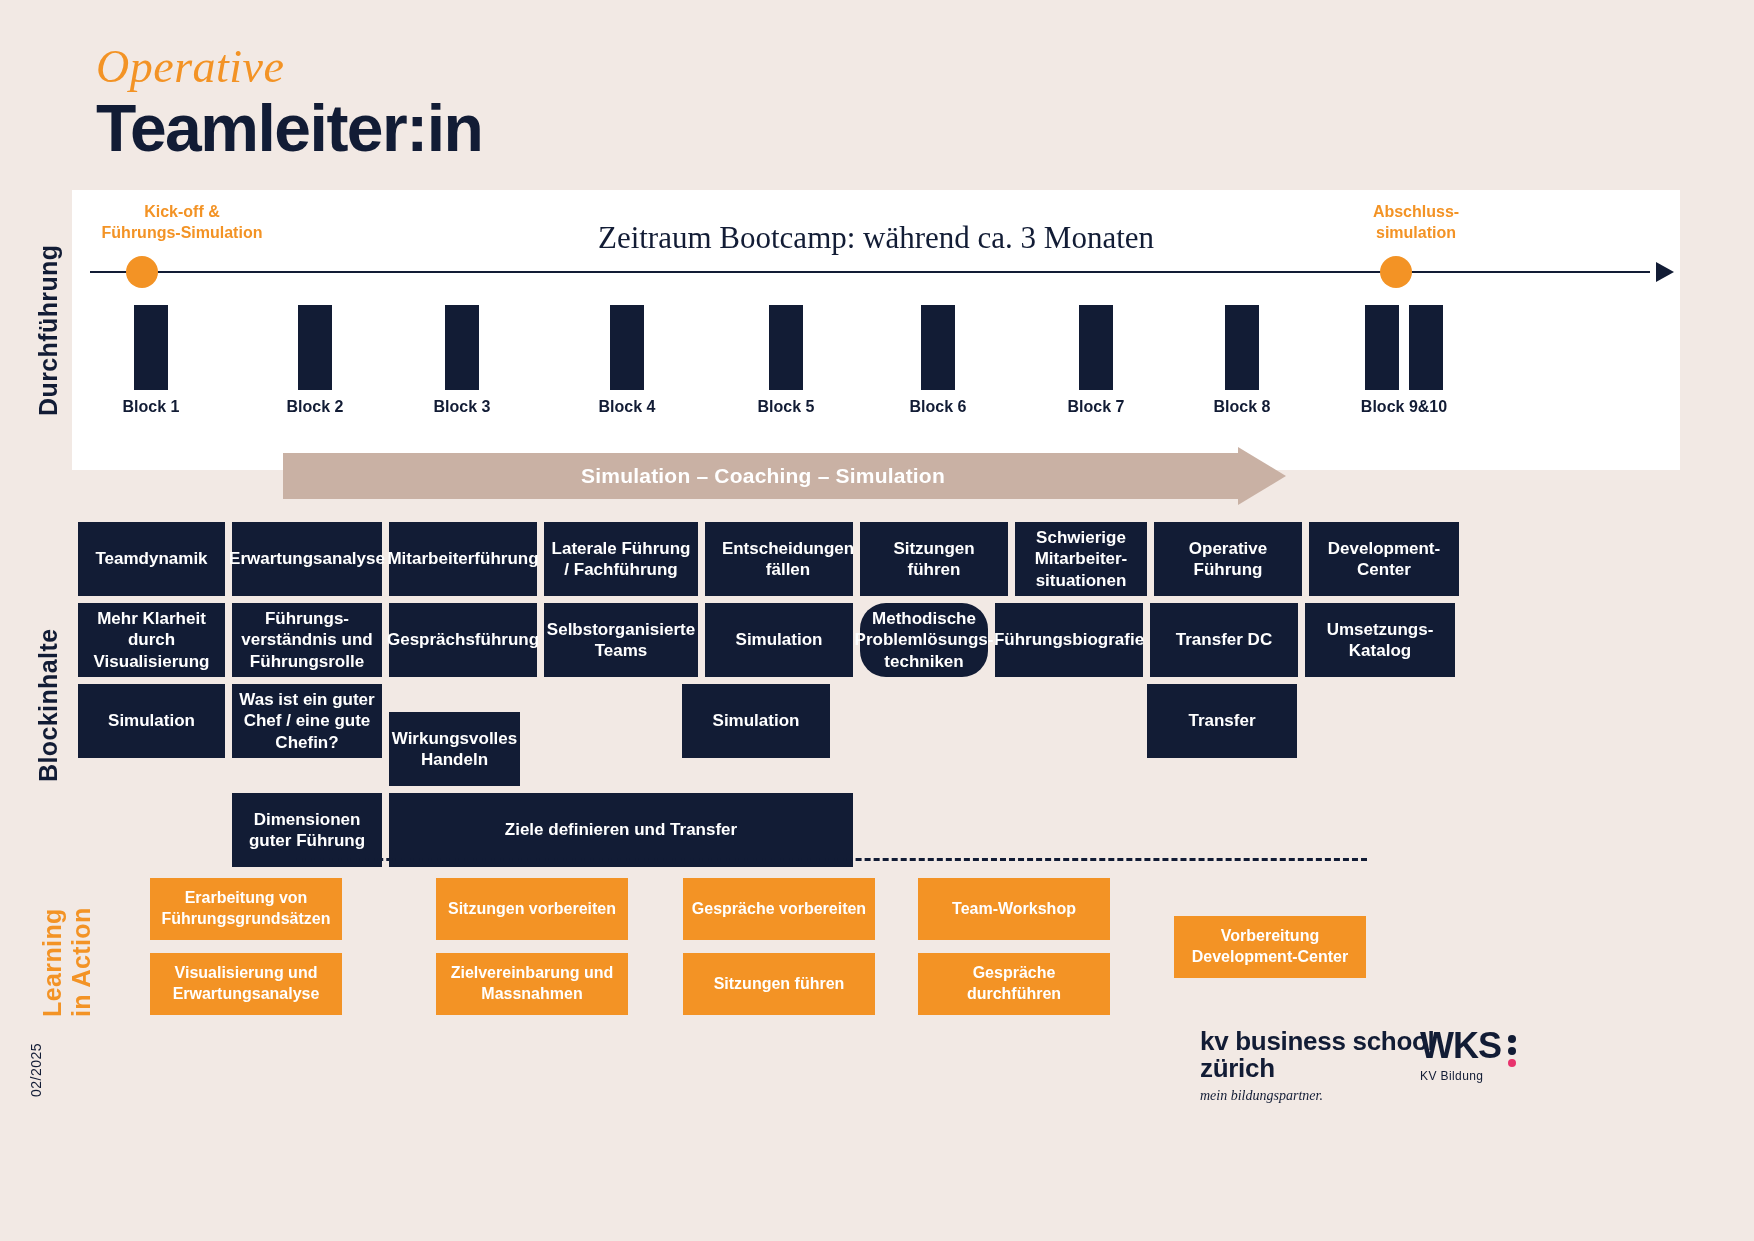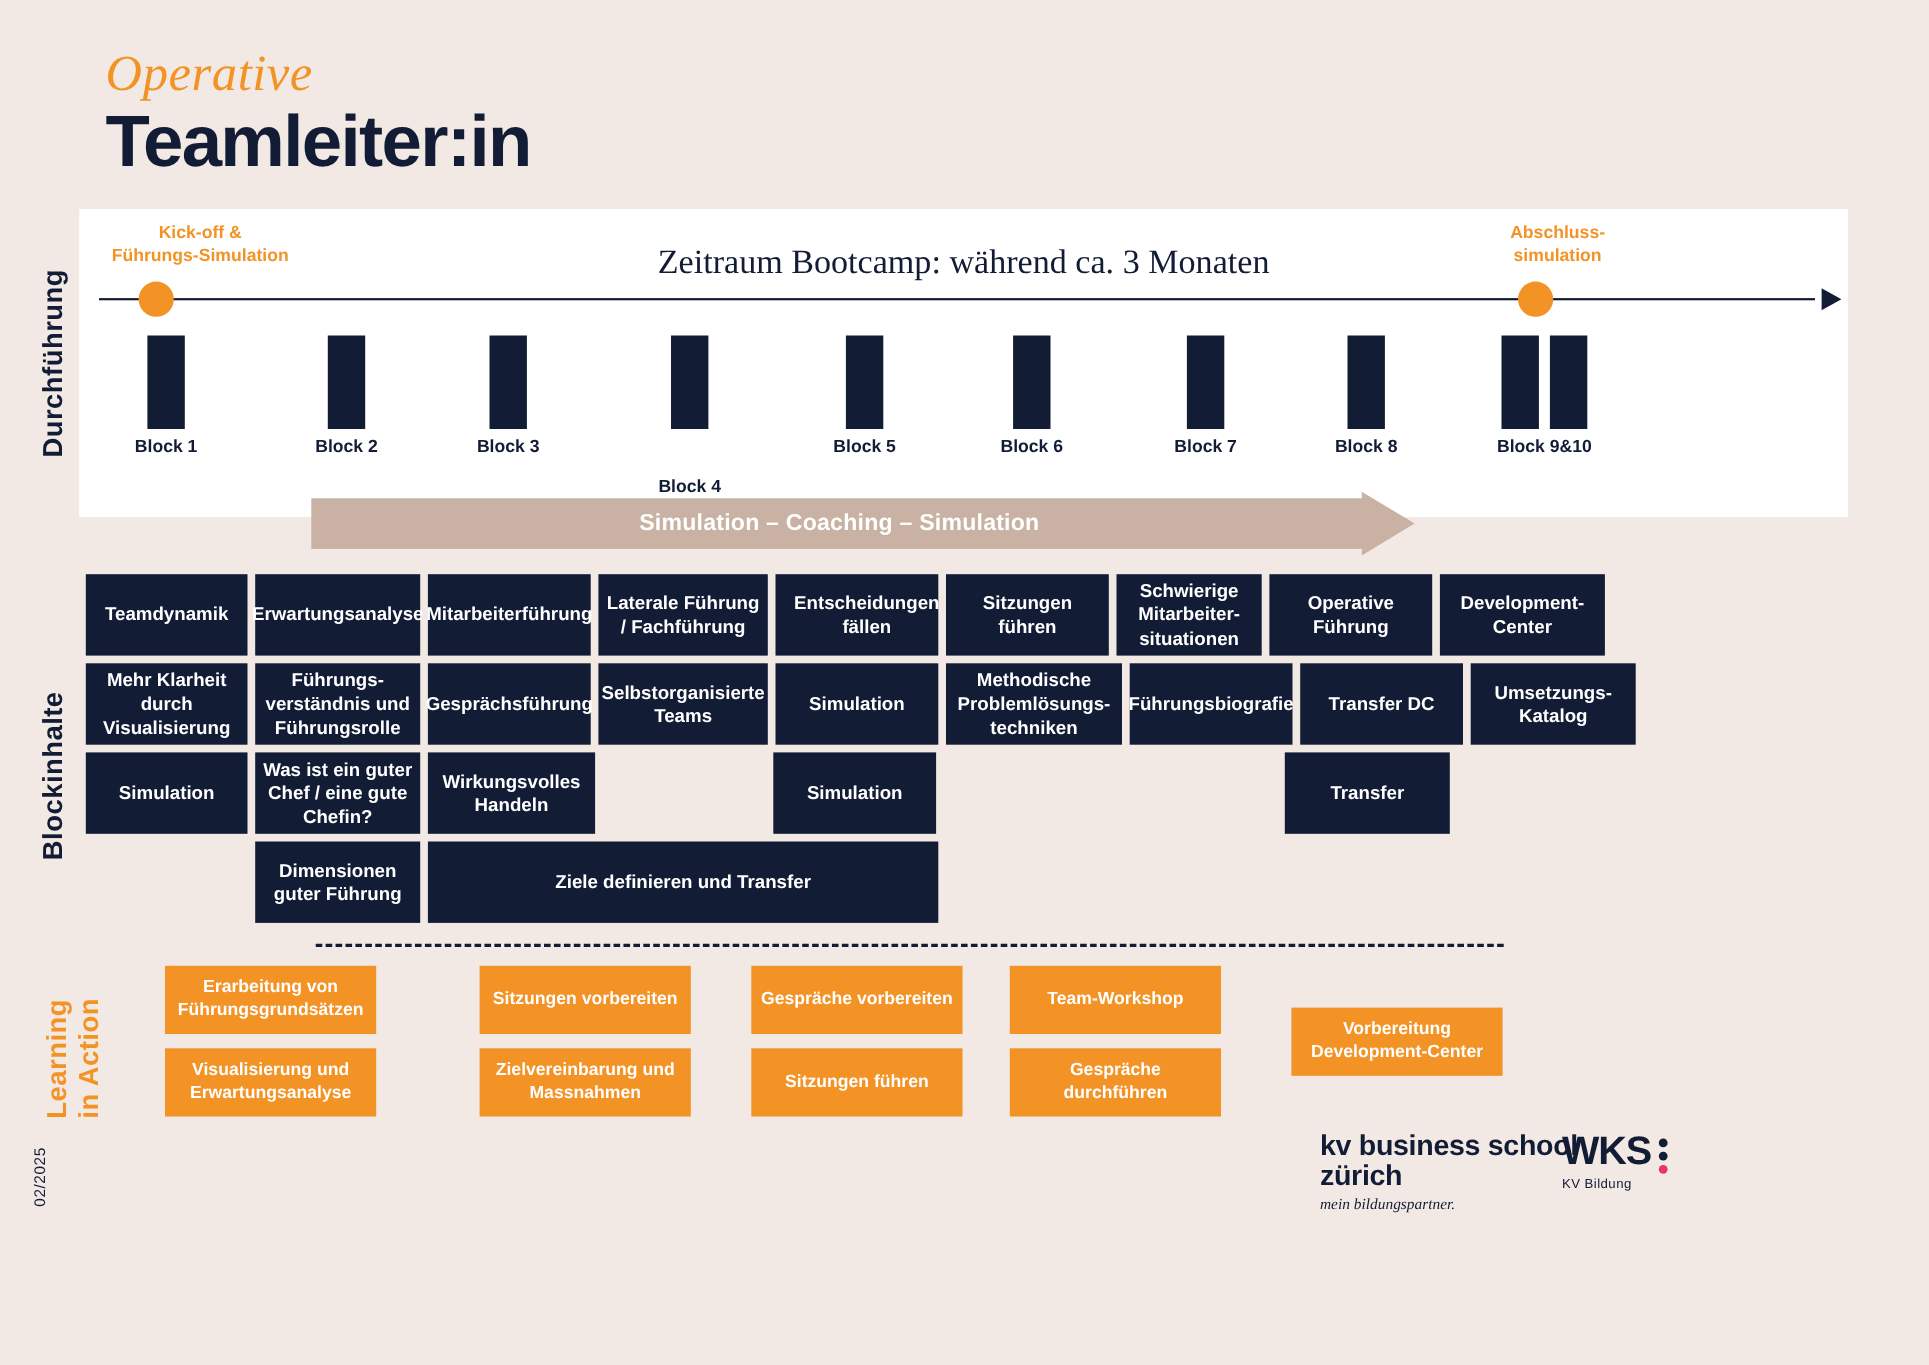--- a/index.html
+++ b/index.html
@@ -179,21 +179,21 @@
     <div class="milestone" style="left:1308px;"></div>
 
     <div id="bars-host">
         <div class="bar" style="left: 62px;"></div>
         <div class="bar-label" style="left: 19px;">Block 1</div>
         <div class="bar" style="left: 226px;"></div>
         <div class="bar-label" style="left: 183px;">Block 2</div>
         <div class="bar" style="left: 373px;"></div>
         <div class="bar-label" style="left: 330px;">Block 3</div>
         <div class="bar" style="left: 538px;"></div>
-        <div class="bar-label" style="left: 495px; margin-top: 36px;">Block 4</div>
+        <div class="bar-label" style="left: 495px;">Block 4</div>
         <div class="bar" style="left: 697px;"></div>
         <div class="bar-label" style="left: 654px;">Block 5</div>
         <div class="bar" style="left: 849px;"></div>
         <div class="bar-label" style="left: 806px;">Block 6</div>
         <div class="bar" style="left: 1007px;"></div>
         <div class="bar-label" style="left: 964px;">Block 7</div>
         <div class="bar" style="left: 1153px;"></div>
         <div class="bar-label" style="left: 1110px;">Block 8</div>
         <div class="bar" style="left: 1293px;"></div>
         <div class="bar" style="left: 1337px;"></div>
@@ -218,29 +218,29 @@
         <div class="cell" style="width: 132px;">Schwierige Mitarbeiter-situationen</div>
         <div class="cell" style="width: 148px;">Operative Führung</div>
         <div class="cell" style="width: 150px;">Development-Center</div>
       </div>
     <div class="grid-row" id="grid-row-2">
         <div class="cell" style="width: 147px;">Mehr Klarheit durch Visualisierung</div>
         <div class="cell" style="width: 150px;">Führungs-verständnis und Führungsrolle</div>
         <div class="cell" style="width: 148px;">Gesprächsführung</div>
         <div class="cell" style="width: 154px;">Selbstorganisierte Teams</div>
         <div class="cell" style="width: 148px;">Simulation</div>
-        <div class="cell" style="width: 160px;">Methodische Problemlösungs-techniken</div>
+        <div class="cell" style="width: 128px; border-radius: 26px;">Methodische Problemlösungs-techniken</div>
         <div class="cell" style="width: 148px;">Führungsbiografie</div>
         <div class="cell" style="width: 148px;">Transfer DC</div>
         <div class="cell" style="width: 150px;">Umsetzungs-Katalog</div>
       </div>
     <div class="grid-row" id="grid-row-3">
         <div class="cell" style="width: 147px;">Simulation</div>
         <div class="cell" style="width: 150px;">Was ist ein guter Chef / eine gute Chefin?</div>
-        <div class="cell" style="width: 152px;">Wirkungsvolles Handeln</div>
+        <div class="cell" style="width: 131px; margin-top: 28px;">Wirkungsvolles Handeln</div>
         <div class="cell empty" style="width: 148px;"></div>
         <div class="cell" style="width: 148px;">Simulation</div>
         <div class="cell empty" style="width: 148px;"></div>
         <div class="cell empty" style="width: 148px;"></div>
         <div class="cell" style="width: 150px;">Transfer</div>
       </div>
     <div class="grid-row" id="grid-row-4">
         <div class="cell empty" style="width: 147px;"></div>
         <div class="cell" style="width: 150px;">Dimensionen guter Führung</div>
         <div class="cell" style="width: 464px;">Ziele definieren und Transfer</div>

